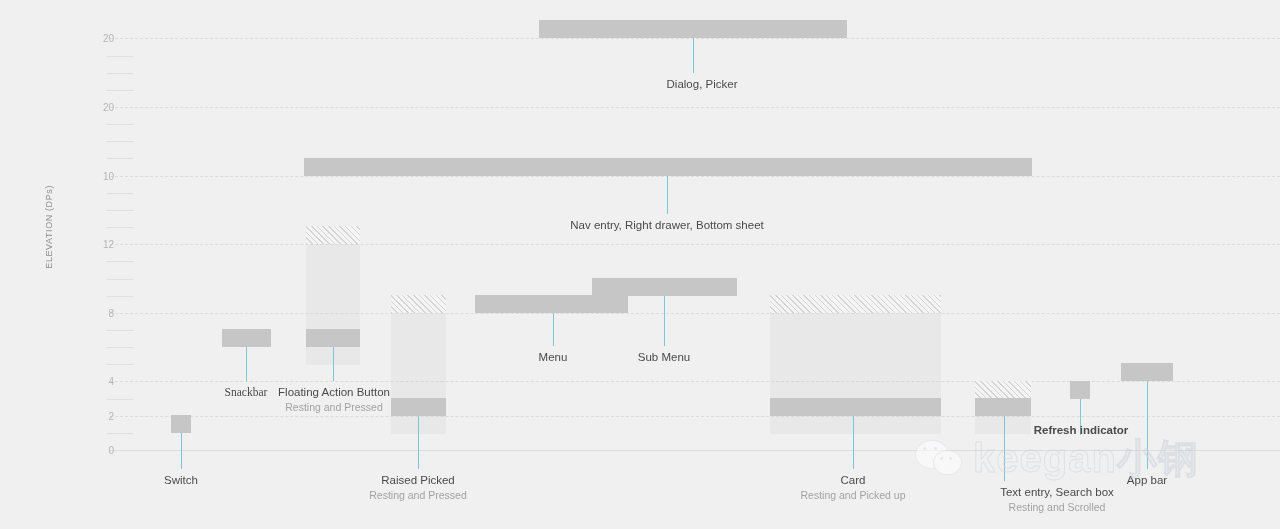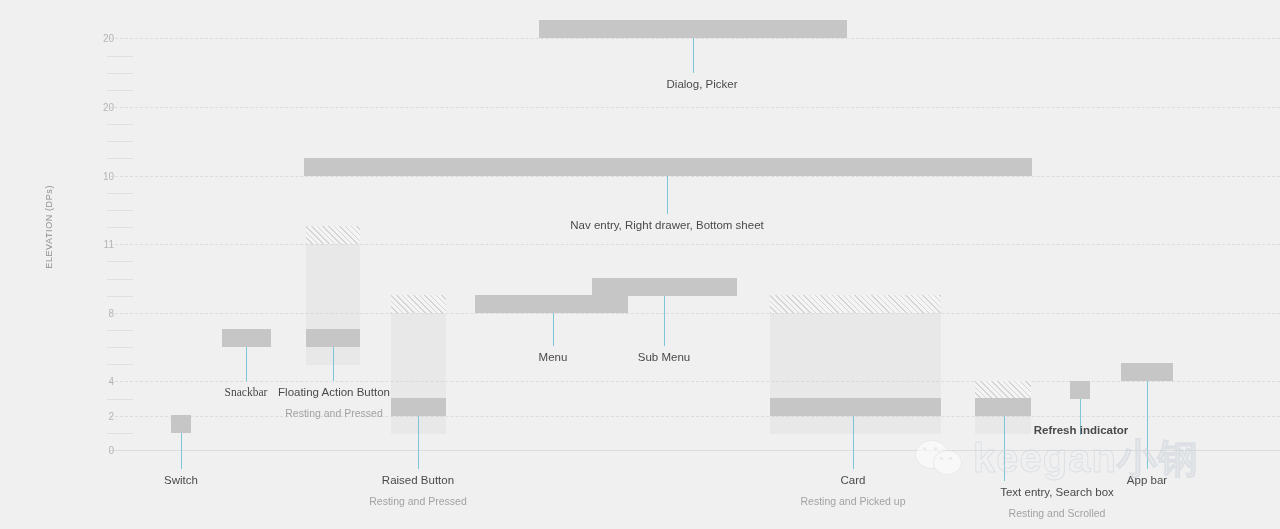--- a/index.html
+++ b/index.html
@@ -87,21 +87,20 @@
     display:block;
     font-size:11.5px;
     color:#4a4a4a;
     line-height:15px;
   }
   .ann .sub{
     display:block;
     font-size:10.5px;
     color:#a2a2a2;
     line-height:14px;
-    margin-top:6px;
   }
 
   
   .watermark{
     position:absolute;
     left:915px; top:438px;
     display:flex;align-items:center;gap:6px;
     opacity:.55;
     pointer-events:none;
   }
@@ -155,21 +154,21 @@
       <div class="tick-minor" style="top: 124.15px;"></div>
       <div class="tick-minor" style="top: 89.85px;"></div>
       <div class="tick-minor" style="top: 72.7px;"></div>
       <div class="tick-minor" style="top: 55.55px;"></div>
     </div>
   <div id="tick-layer">
       <div class="tick-label" style="top: 450px;">0</div>
       <div class="tick-label" style="top: 415.7px;">2</div>
       <div class="tick-label" style="top: 381.4px;">4</div>
       <div class="tick-label" style="top: 312.8px;">8</div>
-      <div class="tick-label" style="top: 244.2px;">11</div>
+      <div class="tick-label" style="top: 244.2px;">12</div>
       <div class="tick-label" style="top: 175.6px;">10</div>
       <div class="tick-label" style="top: 107px;">20</div>
       <div class="tick-label" style="top: 38.4px;">20</div>
     </div>
   <div id="bars-layer">
       <div class="bar" style="left: 171px; width: 20px; top: 414.85px; height: 18px;"></div>
       <div class="bar" style="left: 222px; width: 49px; top: 329.1px; height: 18px;"></div>
       <div class="band" style="left: 306px; width: 54px; top: 240.2px; height: 124.9px;"></div>
       <div class="bar-hatch" style="left: 306px; width: 54px; top: 226.2px; height: 18px;"></div>
       <div class="bar" style="left: 306px; width: 54px; top: 329.1px; height: 18px;"></div>
@@ -198,21 +197,21 @@
       <div class="ann" style="left: 246px; top: 385px; font-family: Liberation Serif, serif;">
         <span class="lbl">Snackbar</span>
       </div>
       <div class="leader" style="left: 333px; top: 347.1px; height: 33.9px;"></div>
       <div class="ann" style="left: 334px; top: 385px;">
         <span class="lbl">Floating Action Button</span>
         <span class="sub">Resting and Pressed</span>
       </div>
       <div class="leader" style="left: 418px; top: 415.7px; height: 53.3px;"></div>
       <div class="ann" style="left: 418px; top: 473px;">
-        <span class="lbl">Raised Button</span>
+        <span class="lbl">Raised Picked</span>
         <span class="sub">Resting and Pressed</span>
       </div>
       <div class="leader" style="left: 553px; top: 312.8px; height: 33.2px;"></div>
       <div class="ann" style="left: 553px; top: 350px;">
         <span class="lbl">Menu</span>
       </div>
       <div class="leader" style="left: 664px; top: 295.65px; height: 50.35px;"></div>
       <div class="ann" style="left: 664px; top: 350px;">
         <span class="lbl">Sub Menu</span>
       </div>

